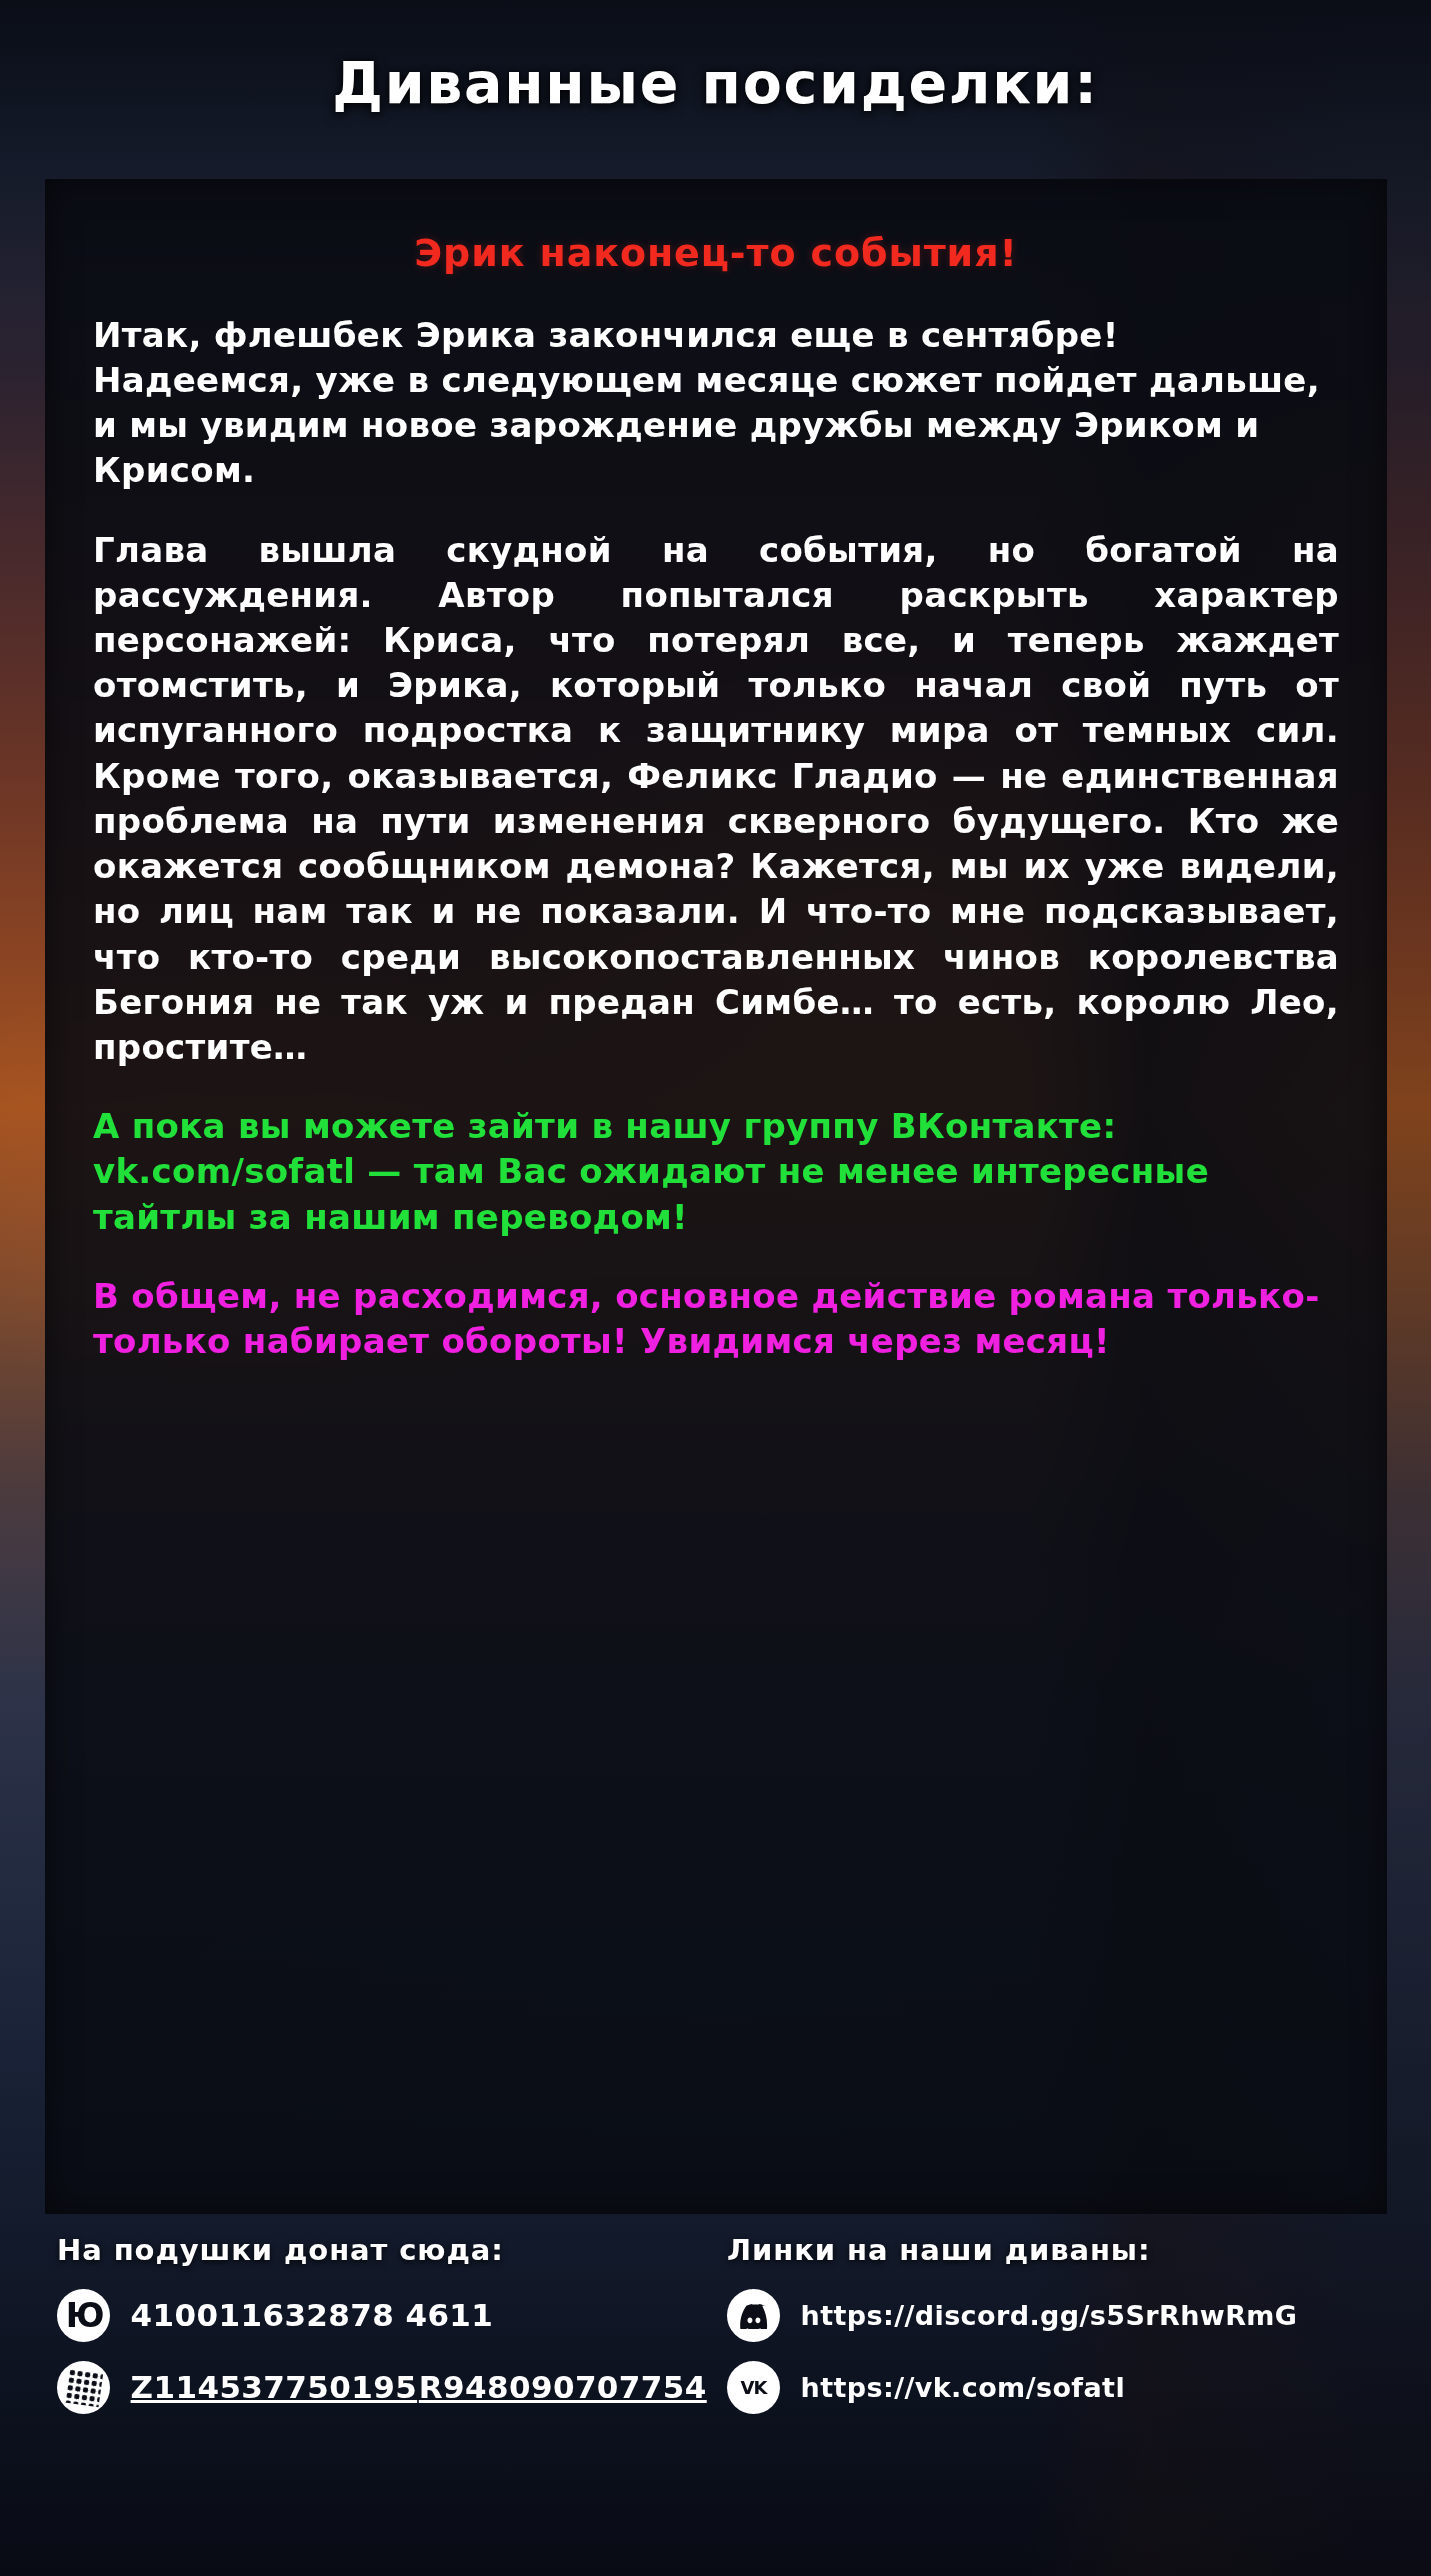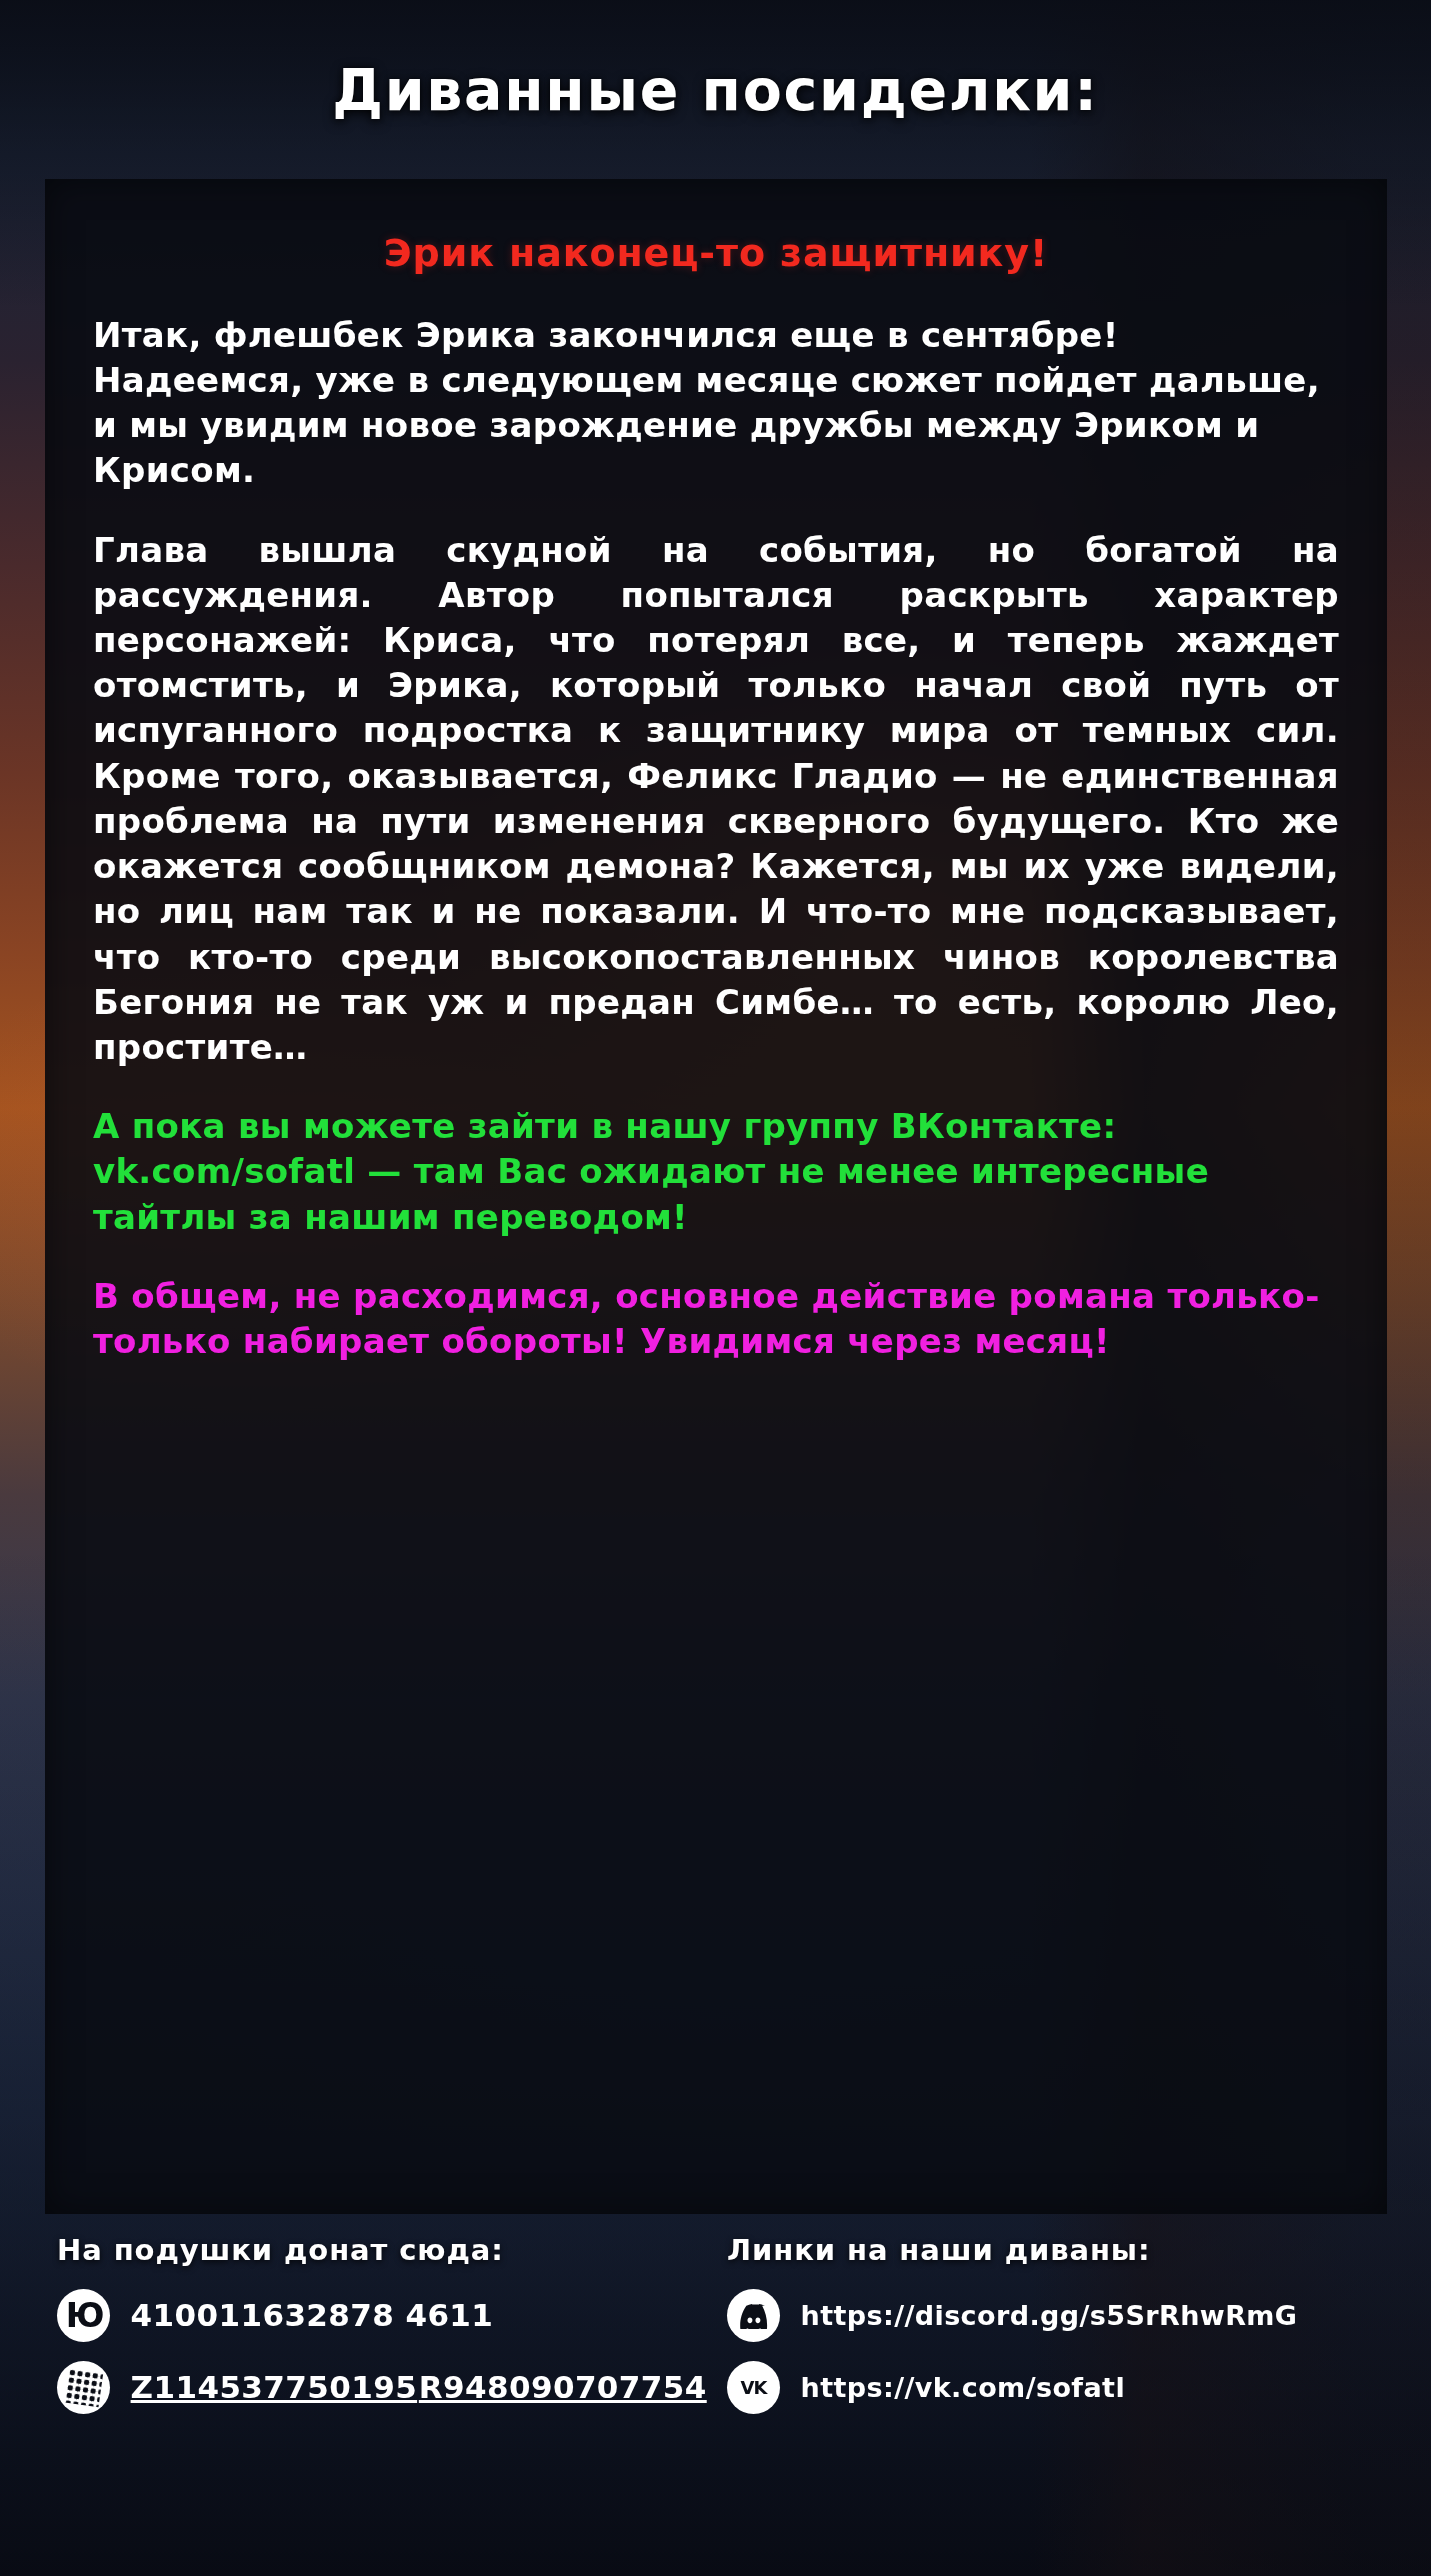--- a/index.html
+++ b/index.html
@@ -52,21 +52,21 @@
       linear-gradient(to right, rgba(20,16,22,0) 72%, rgba(22,16,20,0.55) 80%, rgba(18,14,18,0.25) 95%),
       linear-gradient(to bottom, rgba(0,0,0,0) 60%, rgba(8,10,18,0.55) 88%, rgba(7,9,16,0.9) 100%);
   }
   .bg-dark-top {
     background: linear-gradient(to bottom, rgba(10,13,22,0.92) 0%, rgba(12,16,26,0.55) 5%, rgba(12,16,26,0) 12%);
   }
 
   
   .title {
     position: absolute;
-    top: 57px;
+    top: 50px;
     left: 0;
     width: 1431px;
     text-align: center;
     color: #ffffff;
     font-family: "DejaVu Sans", sans-serif;
     font-size: 57px;
     font-weight: bold;
     letter-spacing: 1.7px;
     text-shadow: 0 3.4px 12px rgba(0,0,0,0.85), 0 0 5.2px rgba(0,0,0,0.6);
     white-space: nowrap;
@@ -190,21 +190,21 @@
 <div id="page">
 
   <div class="bg-layer bg-glow"></div>
   <div class="bg-layer bg-ship"></div>
   <div class="bg-layer bg-dark-top"></div>
 
   <div class="title">Диванные посиделки:</div>
 
   <div class="panel">
     <div class="panel-inner">
-      <div class="subtitle">Эрик наконец-то защитнику!</div>
+      <div class="subtitle">Эрик наконец-то события!</div>
 
       <p class="body">Итак, флешбек Эрика закончился еще в сентябре! Надеемся, уже в следующем месяце сюжет пойдет дальше, и мы увидим новое зарождение дружбы между Эриком и Крисом.</p>
 
       <p class="body justify">Глава вышла скудной на события, но богатой на рассуждения. Автор попытался раскрыть характер персонажей: Криса, что потерял все, и теперь жаждет отомстить, и Эрика, который только начал свой путь от испуганного подростка к защитнику мира от темных сил. Кроме того, оказывается, Феликс Гладио — не единственная проблема на пути изменения скверного будущего. Кто же окажется сообщником демона? Кажется, мы их уже видели, но лиц нам так и не показали. И что-то мне подсказывает, что кто-то среди высокопоставленных чинов королевства Бегония не так уж и предан Симбе… то есть, королю Лео, простите…</p>
 
       <p class="body green">А пока вы можете зайти в нашу группу ВКонтакте: vk.com/sofatl — там Вас ожидают не менее интересные тайтлы за нашим переводом!</p>
 
       <p class="body magenta">В общем, не расходимся, основное действие романа только-только набирает обороты! Увидимся через месяц!</p>
 
     </div>

